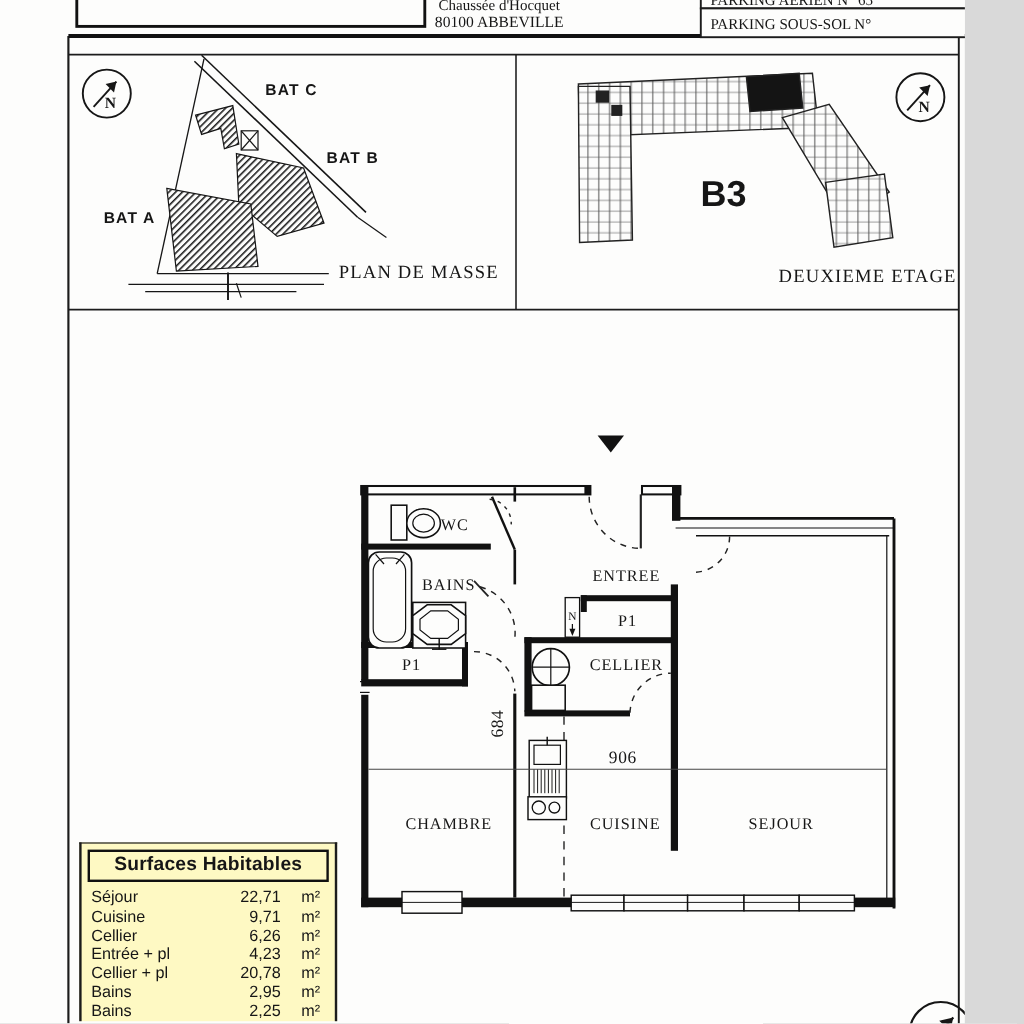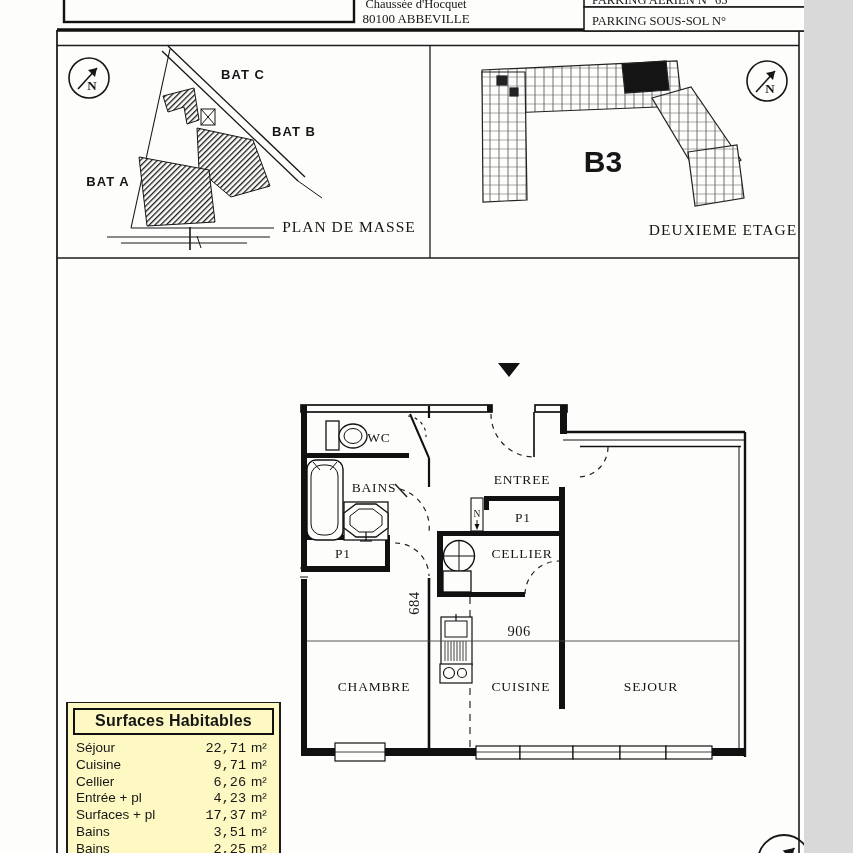--- a/index.html
+++ b/index.html
@@ -12,22 +12,22 @@
   
   .surfaces{position:absolute;left:66px;top:702px;width:211px;
             border-left:2px solid #1c1c1c;border-right:2px solid #1c1c1c;border-top:1.5px solid #1c1c1c;
             background:#fef9c3;font-family:"Liberation Sans",sans-serif;}
   .surfaces-header{margin:5px 5px 3px 5px;border:2.5px solid #111;text-align:center;
                    font-weight:bold;font-size:16px;padding:2px 0 3px 0;letter-spacing:.2px;}
   .surfaces-rows{padding:2px 8px 0 8px;}
   .surface-row{display:flex;align-items:baseline;font-size:13.5px;line-height:15.8px;}
   .surface-row .lbl{flex:0 0 auto;}
   .surface-row .sp{flex:1 1 auto;}
-  .surface-row .val{text-align:right;min-width:42px;font-family:Liberation Mono, monospace;}
-  .surface-row .unit{margin-left:5px;width:20px;}
+  .surface-row .val{text-align:right;min-width:42px;}
+  .surface-row .unit{margin-left:17px;width:20px;}
 </style>
 </head>
 <body>
 
 <div id="page">
 
 <svg id="sheet" viewBox="0 0 853 853">
   <defs>
     <pattern id="hatch" width="4" height="4" patternUnits="userSpaceOnUse" patternTransform="rotate(45)">
       <rect width="4" height="4" fill="#fdfdfc"></rect>
@@ -288,29 +288,29 @@
       <span class="val">6,26</span>
       <span class="unit">m²</span>
     </div>
     <div class="surface-row">
       <span class="lbl">Entrée + pl</span>
           <span class="sp"></span>
       <span class="val">4,23</span>
       <span class="unit">m²</span>
     </div>
     <div class="surface-row">
-      <span class="lbl">Surfaces + pl</span>
-          <span class="sp"></span>
-      <span class="val">17,37</span>
+      <span class="lbl">Cellier + pl</span>
+          <span class="sp"></span>
+      <span class="val">20,78</span>
       <span class="unit">m²</span>
     </div>
     <div class="surface-row">
       <span class="lbl">Bains</span>
           <span class="sp"></span>
-      <span class="val">3,51</span>
+      <span class="val">2,95</span>
       <span class="unit">m²</span>
     </div>
     <div class="surface-row">
       <span class="lbl">Bains</span>
           <span class="sp"></span>
       <span class="val">2,25</span>
       <span class="unit">m²</span>
     </div>
   </div>
 </div>

